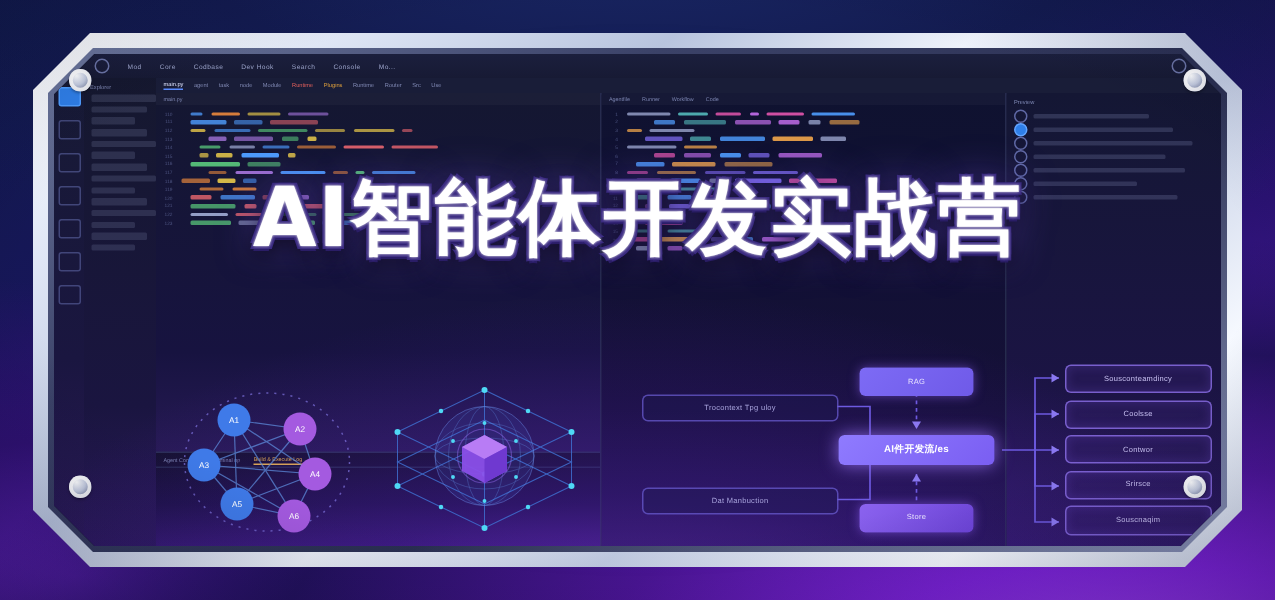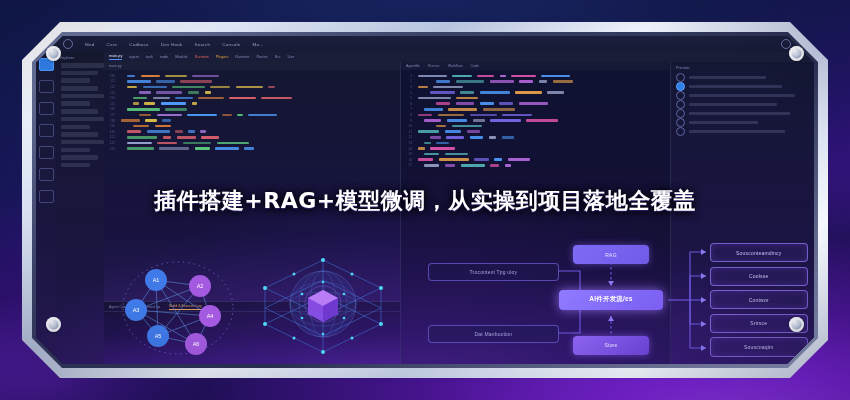--- a/index.html
+++ b/index.html
@@ -641,15 +641,15 @@
     </div>
   </div>
 
   <div class="rivet rv1"></div>
   <div class="rivet rv2"></div>
   <div class="rivet rv3"></div>
   <div class="rivet rv4"></div>
 
   <div class="bg-vign"></div>
 
-  <div class="subtitle">插件搭建+RAG+模型微调，从实操到项目落地全覆盖</div>
+  <div class="title">AI智能体开发实战营</div>
 
 </div>
 
 </body></html>

